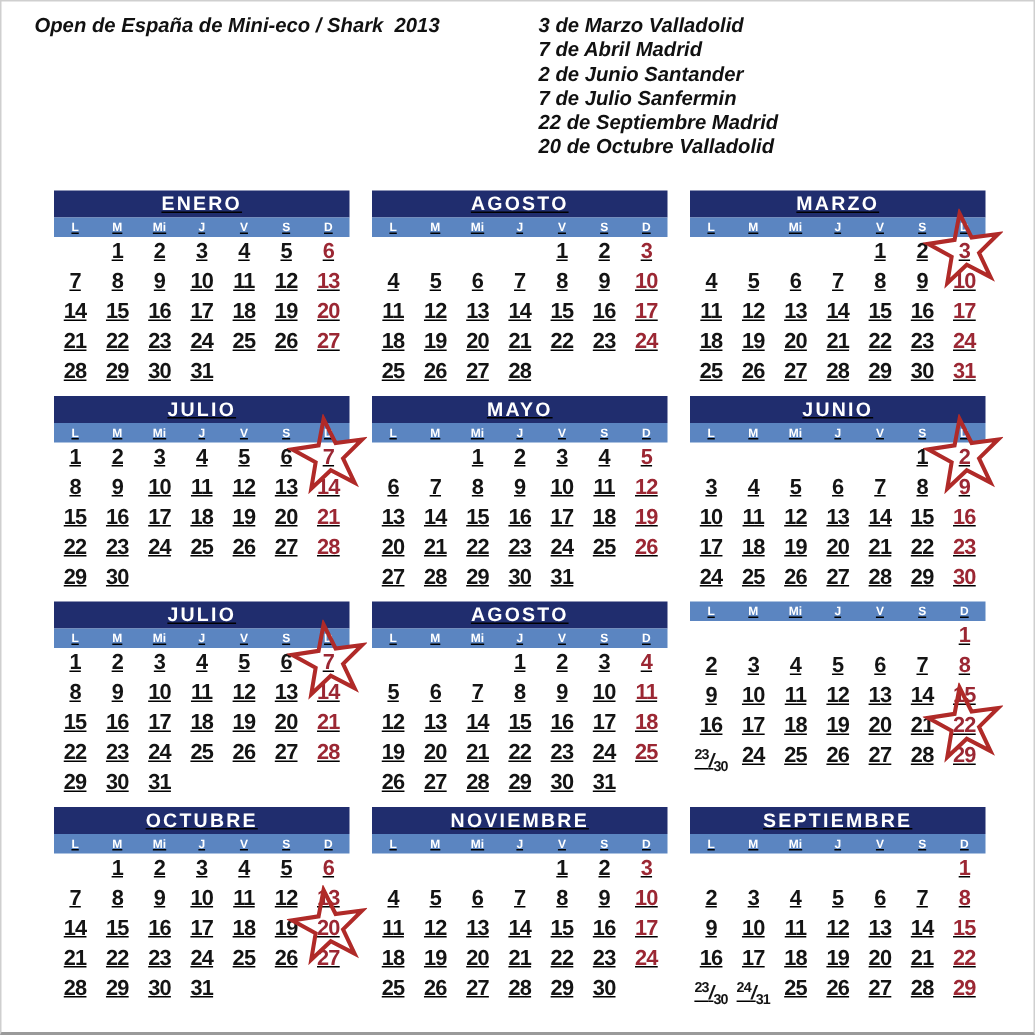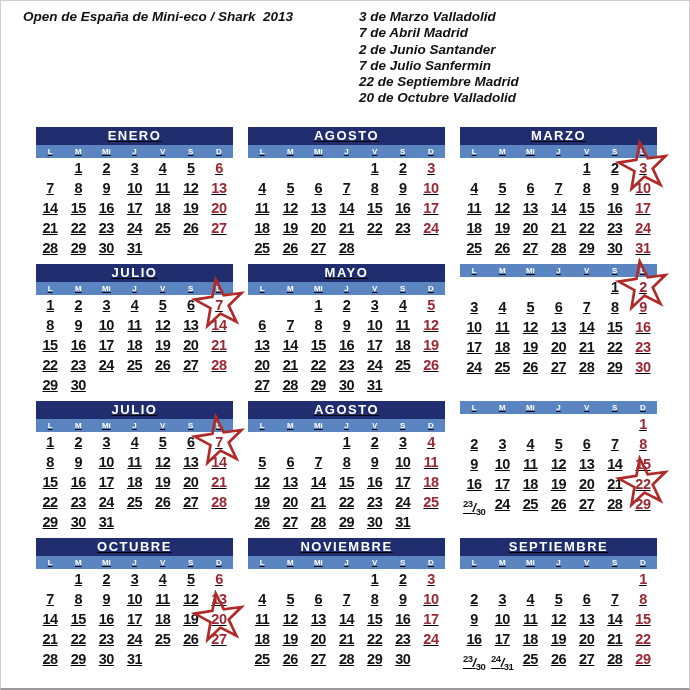--- a/index.html
+++ b/index.html
@@ -374,20 +374,21 @@
           <span class="m-cell">27</span>
           <span class="m-cell">28</span>
           <span class="m-cell">29</span>
           <span class="m-cell">30</span>
           <span class="m-cell">31</span>
           <span class="m-cell"></span>
           <span class="m-cell sun"></span>
         </div>
       </div>
       <div class="month">
+        <div class="m-title">JUNIO</div>
         <div class="m-days">
           <span>L</span>
           <span>M</span>
           <span>Mi</span>
           <span>J</span>
           <span>V</span>
           <span>S</span>
           <span>D</span>
         </div>
         <div class="m-week">

